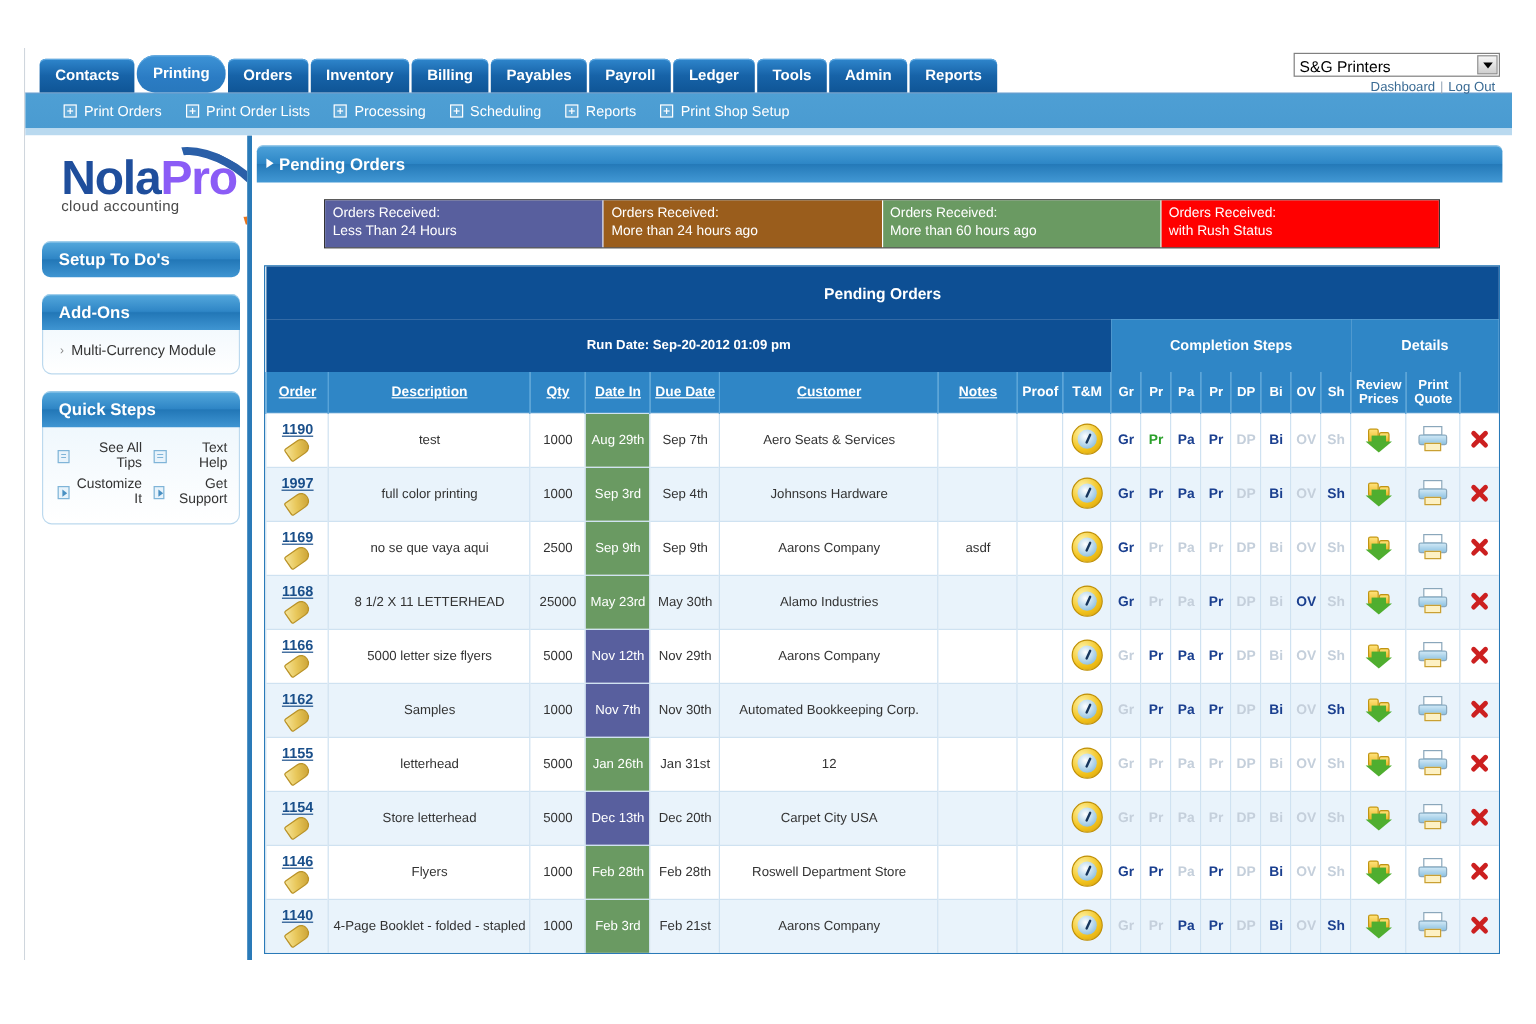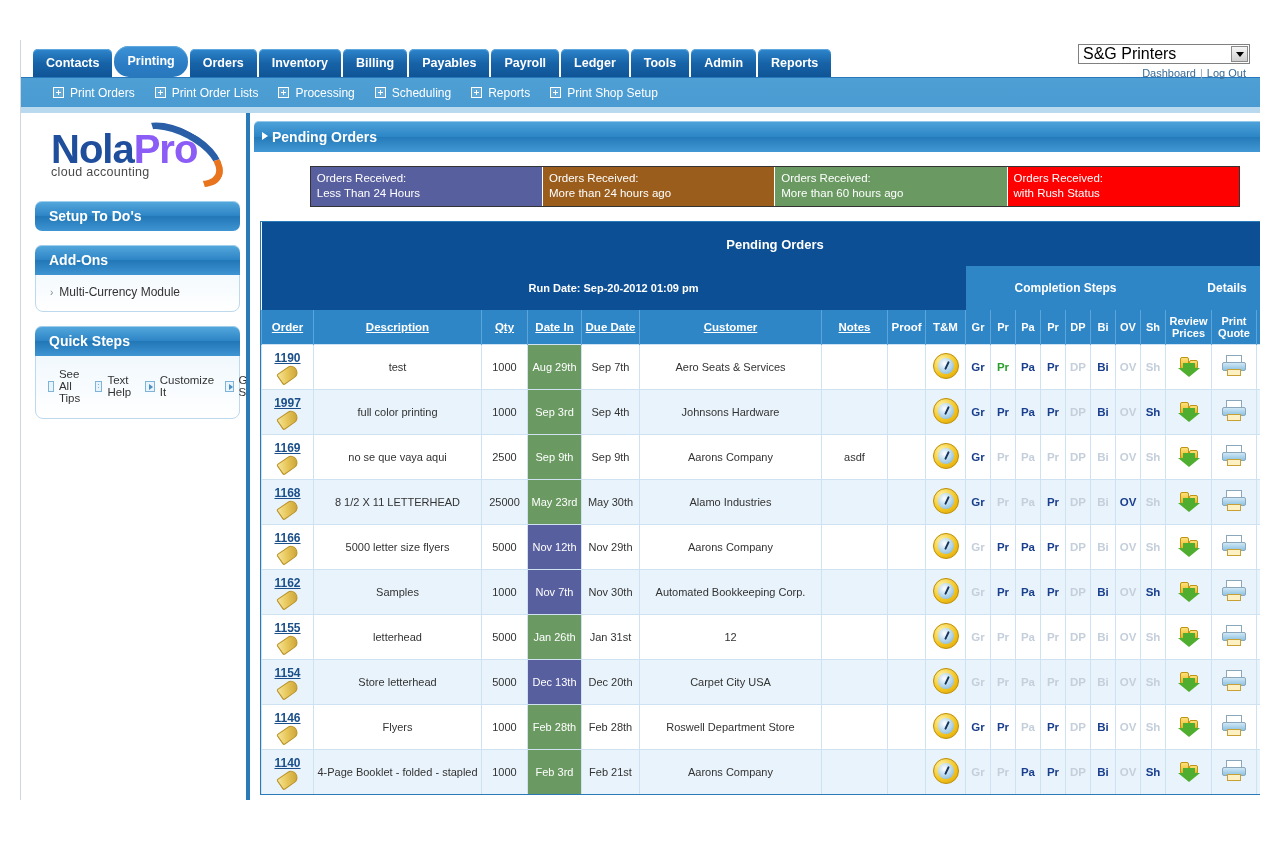--- a/index.html
+++ b/index.html
@@ -34,21 +34,21 @@
     background:linear-gradient(to bottom,#3d93d6 0%, #2b7cc4 60%, #2878bd 100%);
     height:31px; line-height:31px;border-radius:15px;
   }
   .tabspacer { flex:1; }
 
   .companybox {
     position:absolute; right:10px; top:4px; width:172px;
   }
   .companysel {
     height:20px; border:1px solid #808080; background:#ffffff;
-    font-size:16px; display:flex; align-items:flex-end;
+    font-size:13px; display:flex; align-items:flex-end;
     padding-left:4px; color:#000; position:relative;
   }
   .companysel .arrowbtn {
     position:absolute; right:1px; top:1px; width:17px; height:16px;
     background:linear-gradient(to bottom,#f6f6f6,#cfcfcf);
     border:1px solid #8a8a8a; display:flex; align-items:center; justify-content:center;
   }
   .companysel .arrowbtn i {
     width:0;height:0;border-left:4px solid transparent;border-right:4px solid transparent;
     border-top:5px solid #000; display:block;
@@ -100,21 +100,21 @@
     height:30px; line-height:30px; padding-left:14px; color:#fff; font-weight:bold;
     font-size:14px; border-radius:7px 7px 7px 7px;
     background:linear-gradient(to bottom,#55a9dd 0%, #2f86c6 48%, #2277b7 52%, #3f95d2 100%);
     box-shadow:inset 0 1px 0 rgba(255,255,255,.45);
   }
   .panel.boxed { border:1px solid #bcd9ee; border-radius:8px; background:linear-gradient(to bottom,#eaf5fc,#ffffff); padding-bottom:8px;}
   .panel.boxed .panel-head { margin:-1px -1px 0 -1px; border-radius:7px 7px 0 0; }
   .panel-body { padding:10px 14px 4px 14px; }
   .addon-item { font-size:12px; color:#333; display:flex; gap:6px; align-items:center; }
   .addon-item .chev { color:#888; font-size:10px; }
-  .help-grid { display:grid; grid-template-columns:1fr 1fr 1fr 1fr; gap:6px 10px; padding:12px 10px 6px 12px; }
+  .help-grid { display:grid; grid-template-columns:1fr 1fr; gap:6px 10px; padding:12px 10px 6px 12px;text-align:right; }
   .help-link { display:flex; align-items:center; gap:5px; font-size:11.5px; color:#333; cursor:pointer; }
   .hicon { width:11px; height:11px; border:1px solid #7fb4d8; background:#e8f3fb; display:inline-block; position:relative; }
   .hicon.lines:after{content:"";position:absolute;left:2px;right:2px;top:2px;bottom:2px;
     background:repeating-linear-gradient(to bottom,#7fb4d8 0 1px,transparent 1px 3px);}
   .hicon.play:after{content:"";position:absolute;left:3px;top:2px;
     border-left:4px solid #4a90c2;border-top:3px solid transparent;border-bottom:3px solid transparent;}
 
   
   .page-banner {
     margin:8px 8px 0 4px; height:31px;

